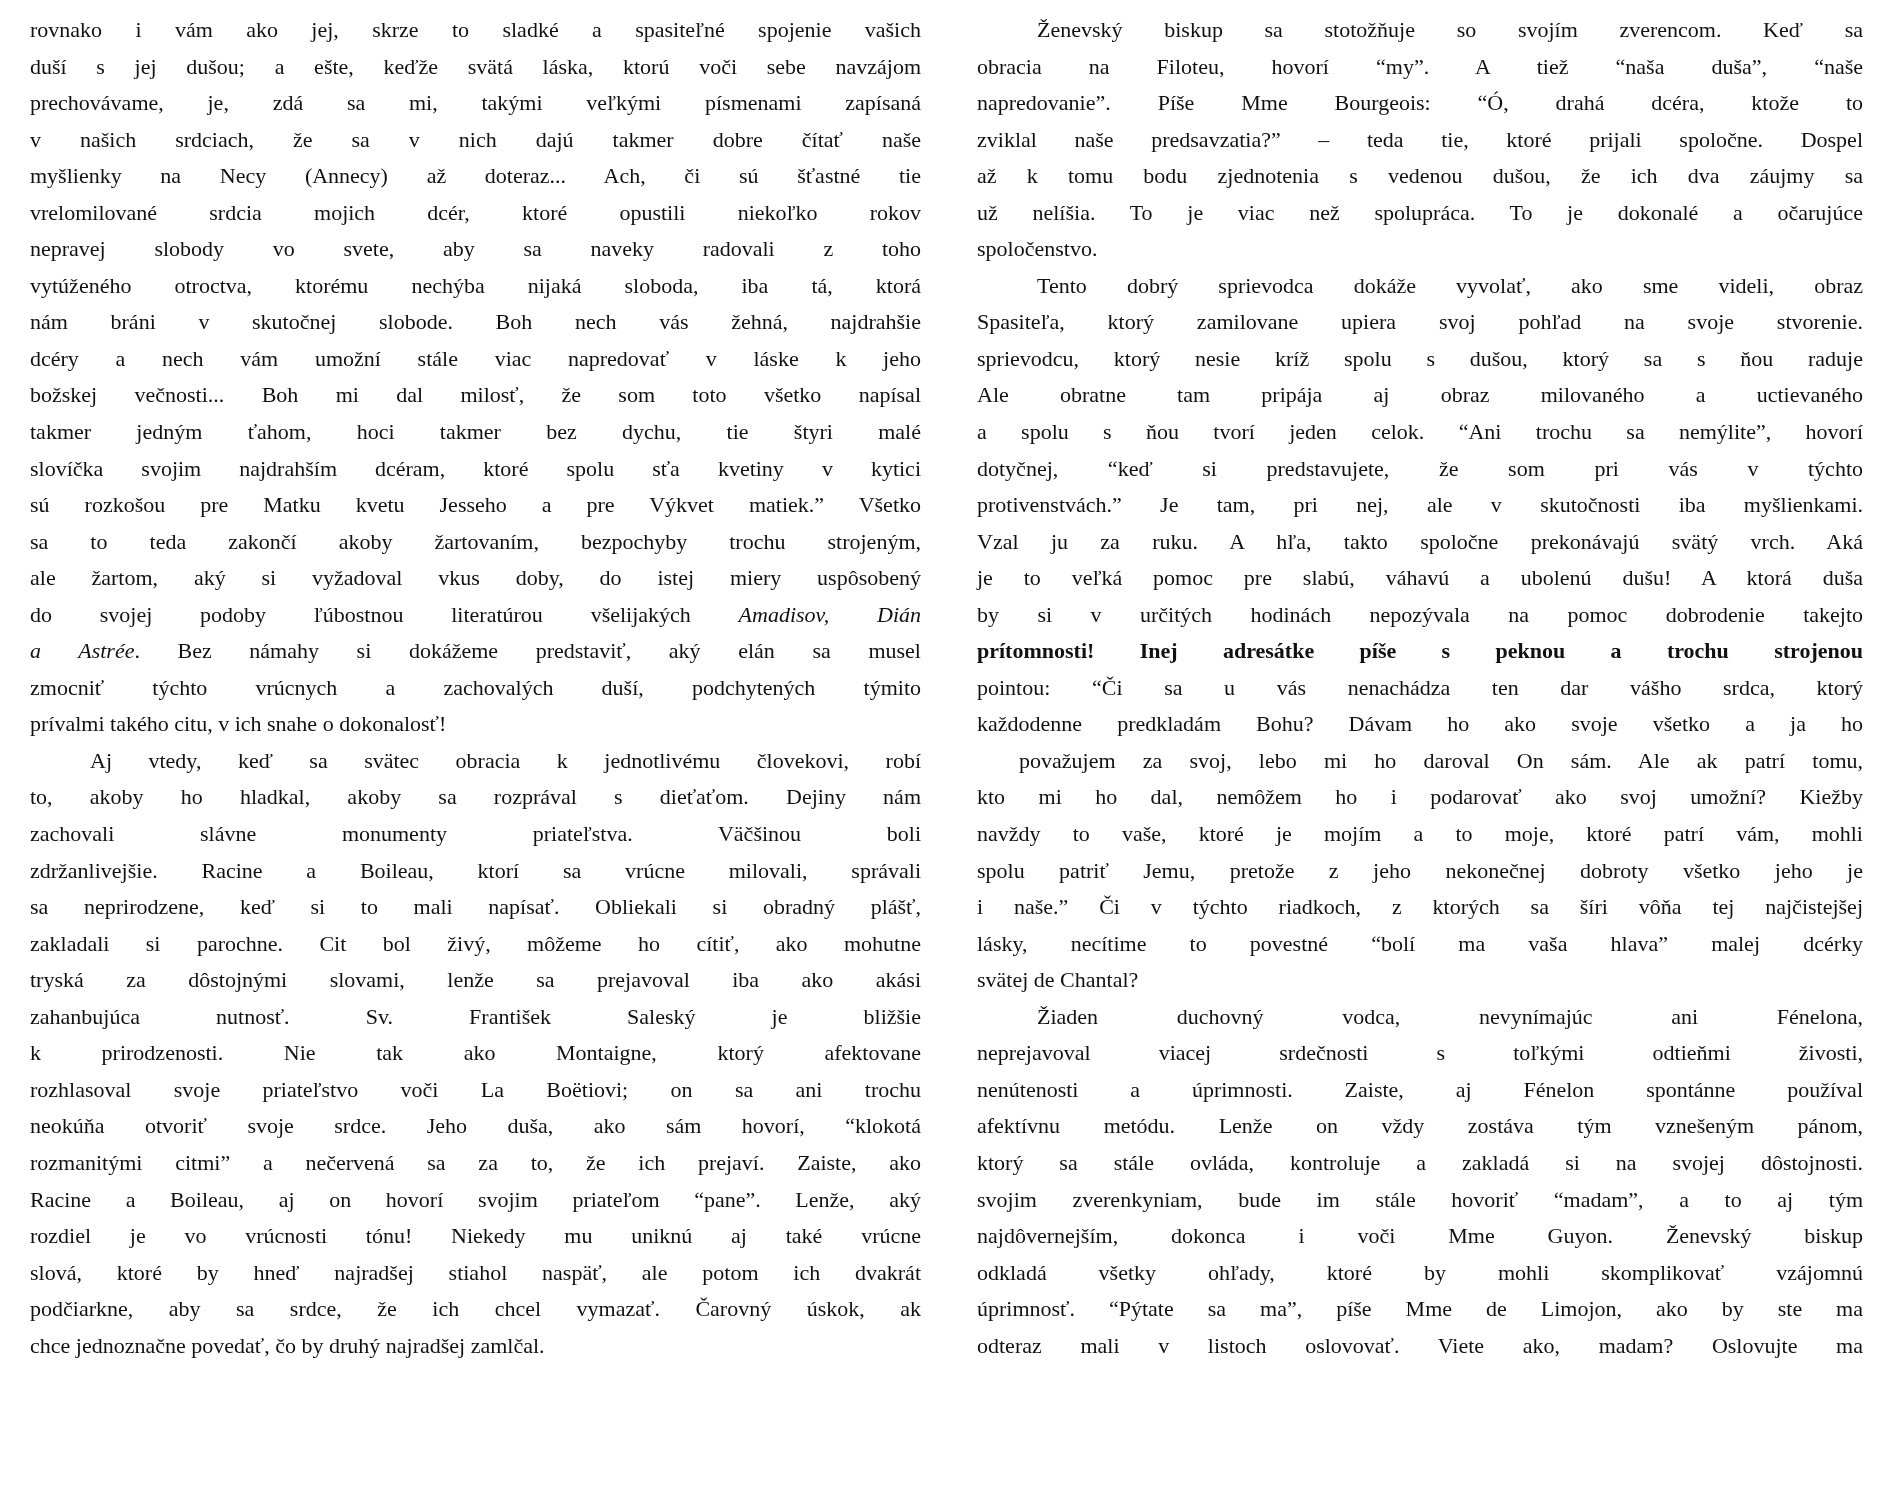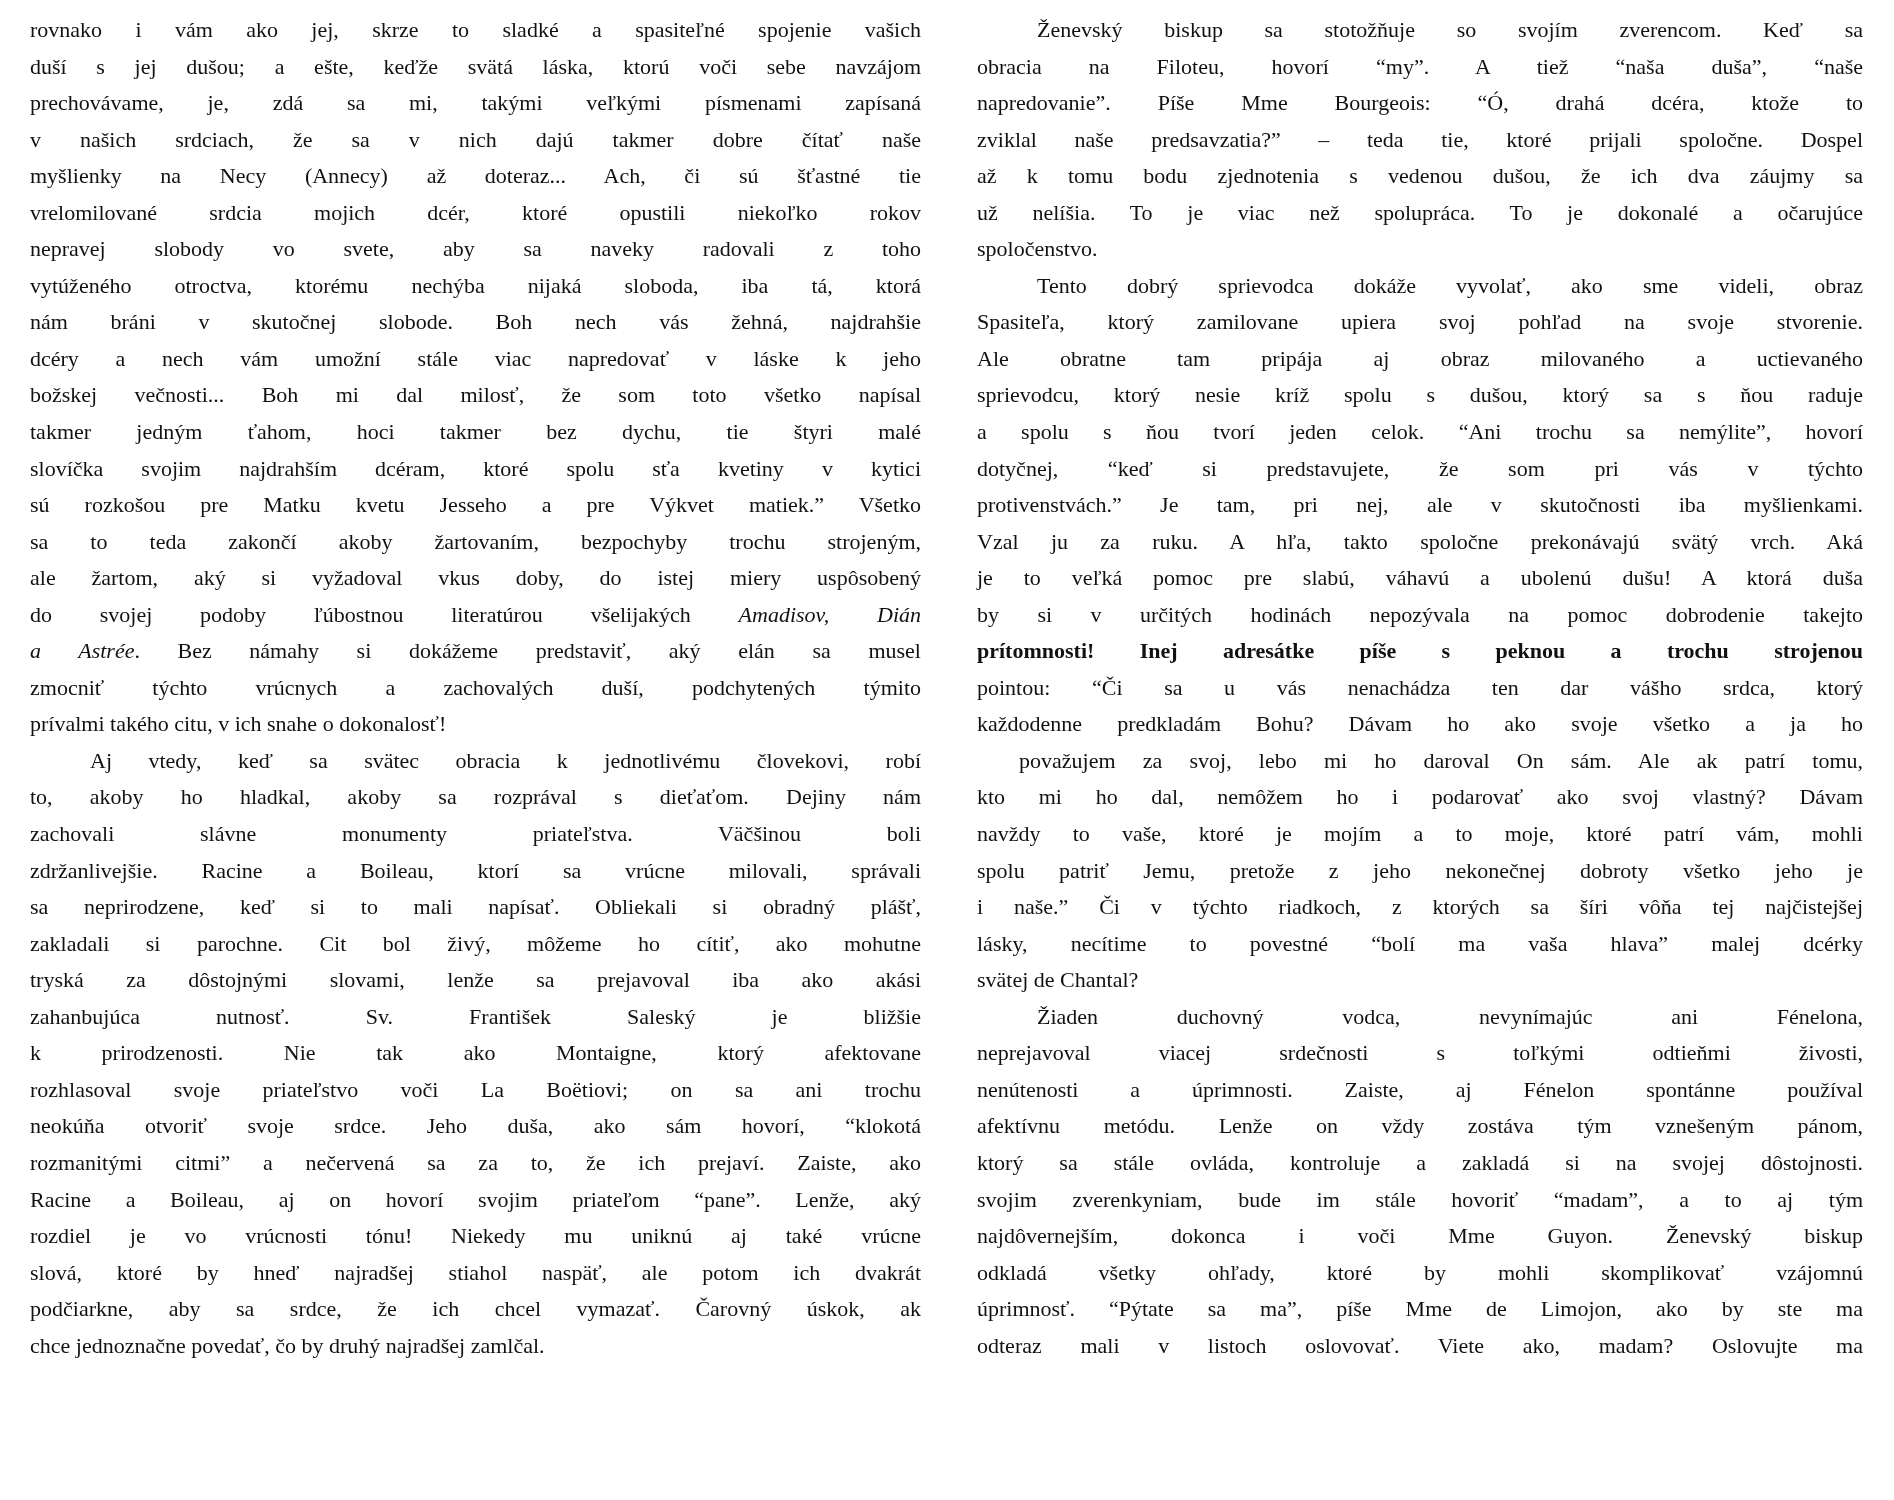--- a/index.html
+++ b/index.html
@@ -65,33 +65,33 @@
 <div class="col" id="col-right">
     <span class="line indent" style="display: block; width: auto; word-spacing: 13.25px;"><span>Ženevský biskup sa stotožňuje so svojím zverencom. Keď sa</span></span>
     <span class="line" style="display: block; width: auto; word-spacing: 22.2222px;"><span>obracia na Filoteu, hovorí “my”. A tiež “naša duša”, “naše</span></span>
     <span class="line" style="display: block; width: auto; word-spacing: 17.75px;"><span>napredovanie”. Píše Mme Bourgeois: “Ó, drahá dcéra, ktože to</span></span>
     <span class="line" style="display: block; width: auto; word-spacing: 9.55556px;"><span>zviklal naše predsavzatia?” – teda tie, ktoré prijali spoločne. Dospel</span></span>
     <span class="line" style="display: block; width: auto; word-spacing: 7.91667px;"><span>až k tomu bodu zjednotenia s vedenou dušou, že ich dva záujmy sa</span></span>
     <span class="line" style="display: block; width: auto; word-spacing: 11.7273px;"><span>už nelíšia. To je viac než spolupráca. To je dokonalé a očarujúce</span></span>
     <span class="line last"><span>spoločenstvo.</span></span>
     <span class="line indent" style="display: block; width: auto; word-spacing: 11.25px;"><span>Tento dobrý sprievodca dokáže vyvolať, ako sme videli, obraz</span></span>
     <span class="line" style="display: block; width: auto; word-spacing: 12.375px;"><span>Spasiteľa, ktorý zamilovane upiera svoj pohľad na svoje stvorenie.</span></span>
+    <span class="line" style="display: block; width: auto; word-spacing: 11.8182px;"><span>sprievodcu, ktorý nesie kríž spolu s dušou, ktorý sa s ňou raduje</span></span>
     <span class="line" style="display: block; width: auto; word-spacing: 23.5px;"><span>Ale obratne tam pripája aj obraz milovaného a uctievaného</span></span>
-    <span class="line" style="display: block; width: auto; word-spacing: 11.8182px;"><span>sprievodcu, ktorý nesie kríž spolu s dušou, ktorý sa s ňou raduje</span></span>
     <span class="line" style="display: block; width: auto; word-spacing: 11.1818px;"><span>a spolu s ňou tvorí jeden celok. “Ani trochu sa nemýlite”, hovorí</span></span>
     <span class="line" style="display: block; width: auto; word-spacing: 25.5556px;"><span>dotyčnej, “keď si predstavujete, že som pri vás v týchto</span></span>
     <span class="line" style="display: block; width: auto; word-spacing: 10.4444px;"><span>protivenstvách.” Je tam, pri nej, ale v skutočnosti iba myšlienkami.</span></span>
     <span class="line" style="display: block; width: auto; word-spacing: 8.54545px;"><span>Vzal ju za ruku. A hľa, takto spoločne prekonávajú svätý vrch. Aká</span></span>
     <span class="line" style="display: block; width: auto; word-spacing: 8.83333px;"><span>je to veľká pomoc pre slabú, váhavú a ubolenú dušu! A ktorá duša</span></span>
     <span class="line" style="display: block; width: auto; word-spacing: 10.5556px;"><span>by si v určitých hodinách nepozývala na pomoc dobrodenie takejto</span></span>
     <span class="line" style="display: block; width: auto; word-spacing: 22.5px; font-weight: bold;"><span>prítomnosti! Inej adresátke píše s peknou a trochu strojenou</span></span>
     <span class="line" style="display: block; width: auto; word-spacing: 18.2px;"><span>pointou: “Či sa u vás nenachádza ten dar vášho srdca, ktorý</span></span>
     <span class="line" style="display: block; width: auto; word-spacing: 9.5px;"><span>každodenne predkladám Bohu? Dávam ho ako svoje všetko a ja ho</span></span>
     <span class="line" style="display: block; width: auto; word-spacing: 8.66667px; margin-left: 42px;"><span>považujem za svoj, lebo mi ho daroval On sám. Ale ak patrí tomu,</span></span>
-    <span class="line" style="display: block; width: auto; word-spacing: 10.2727px;"><span>kto mi ho dal, nemôžem ho i podarovať ako svoj vlastný? Dávam</span></span>
+    <span class="line" style="display: block; width: auto; word-spacing: 10.2727px;"><span>kto mi ho dal, nemôžem ho i podarovať ako svoj umožní? Kiežby</span></span>
     <span class="line" style="display: block; width: auto; word-spacing: 10.5833px;"><span>navždy to vaše, ktoré je mojím a to moje, ktoré patrí vám, mohli</span></span>
     <span class="line" style="display: block; width: auto; word-spacing: 8.6px;"><span>spolu patriť Jemu, pretože z jeho nekonečnej dobroty všetko jeho je</span></span>
     <span class="line" style="display: block; width: auto; word-spacing: 8.83333px;"><span>i naše.” Či v týchto riadkoch, z ktorých sa šíri vôňa tej najčistejšej</span></span>
     <span class="line" style="display: block; width: auto; word-spacing: 16.8889px;"><span>lásky, necítime to povestné “bolí ma vaša hlava” malej dcérky</span></span>
     <span class="line last"><span>svätej de Chantal?</span></span>
     <span class="line indent" style="display: block; width: auto; word-spacing: 41.8px;"><span>Žiaden duchovný vodca, nevynímajúc ani Fénelona,</span></span>
     <span class="line" style="display: block; width: auto; word-spacing: 33.5px;"><span>neprejavoval viacej srdečnosti s toľkými odtieňmi živosti,</span></span>
     <span class="line" style="display: block; width: auto; word-spacing: 19px;"><span>nenútenosti a úprimnosti. Zaiste, aj Fénelon spontánne používal</span></span>
     <span class="line" style="display: block; width: auto; word-spacing: 13.25px;"><span>afektívnu metódu. Lenže on vždy zostáva tým vznešeným pánom,</span></span>
     <span class="line" style="display: block; width: auto; word-spacing: 10.6px;"><span>ktorý sa stále ovláda, kontroluje a zakladá si na svojej dôstojnosti.</span></span>

